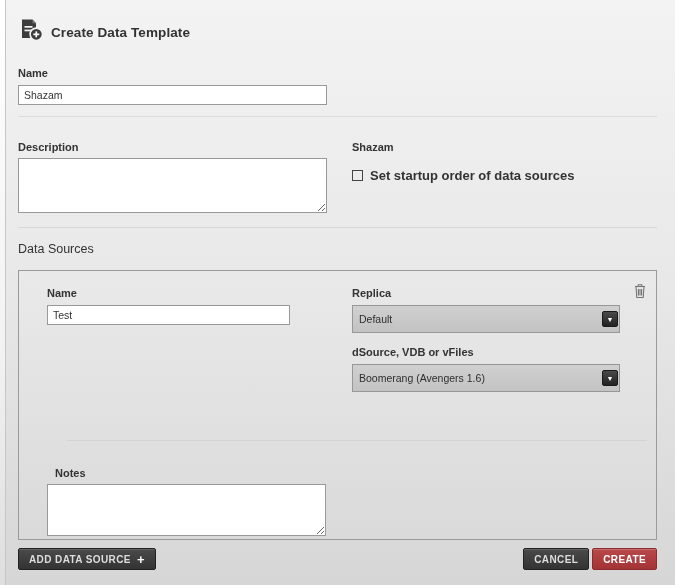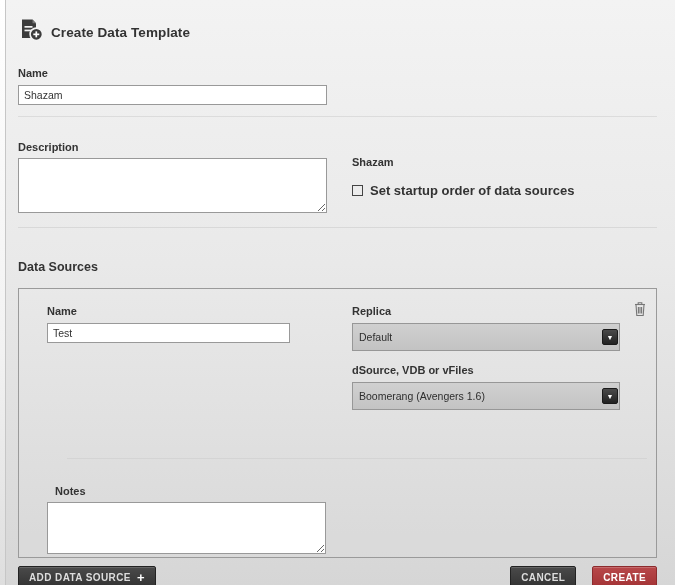--- a/index.html
+++ b/index.html
@@ -25,36 +25,36 @@
   .lbl-name { margin-top:20px; }
   input[type=text] {
     display:block; width:309px; height:20px; margin-top:6px;
     border:1px solid #999; background:#fff; font-family:"Liberation Sans",sans-serif;
     font-size:10.5px; color:#333; padding:2px 5px; outline:none;
   }
 
   .divider { border:none; border-top:1px solid #dcdcdc; margin-top:11px; }
   .divider2 { border:none; border-top:1px solid #d8d8d8; margin-top:14px; }
 
-  .two-col { display:flex; margin-top:24px;align-items:center; }
+  .two-col { display:flex; margin-top:24px; }
   .col-left { width:334px; }
   .col-right { flex:1; }
   textarea {
     display:block; width:309px; height:55px; margin-top:5px;
     border:1px solid #999; background:#fff; resize:both;
     font-family:"Liberation Sans",sans-serif; font-size:10.5px; color:#333; padding:3px 5px; outline:none;
   }
   .checkbox-row { display:flex; align-items:center; gap:7px; margin-top:15px; }
   .checkbox-row input[type=checkbox] {
     appearance:none; -webkit-appearance:none; width:11px; height:11px;
     border:1px solid #444; background:transparent; margin:0; cursor:pointer;
   }
   .checkbox-row .cb-label { font-size:13px; font-weight:bold; color:#333; }
 
-  .section-heading { font-size:12.5px; font-weight:bold; margin-top:32px; }
+  .section-heading { font-size:12.5px; font-weight:normal; margin-top:14px; }
 
   .panel {
     position:relative; margin-top:14px; height:270px;
     border:1px solid #9a9a9a; background:rgba(255,255,255,0.05);
     padding:16px 36px 0 28px;
   }
   .panel-grid { display:flex; }
   .panel-col-left { width:306px; }
   .panel-col-left input[type=text] { width:243px; }
   .panel-col-right { width:268px; }
@@ -89,21 +89,21 @@
   }
   .btn-dark {
     background:linear-gradient(180deg,#4a4a4a,#333);
     color:#ddd; box-shadow:inset 0 1px 0 rgba(255,255,255,0.15);
   }
   .btn-red {
     background:linear-gradient(180deg,#b8484a,#a33335);
     border-color:#8c2b2d; color:#fff; box-shadow:inset 0 1px 0 rgba(255,255,255,0.2);
   }
   .btn .plus { font-size:13px; font-weight:bold; color:#fff; line-height:1; }
-  .footer-right { display:flex; gap:16px;border-radius:10px; }
+  .footer-right { display:flex; gap:3px;border-radius:10px; }
 </style>
 </head>
 <body>
 
 <div class="page">
   <div class="left-strip"></div>
   <div class="content">
 
     <div class="header">
       <span>

